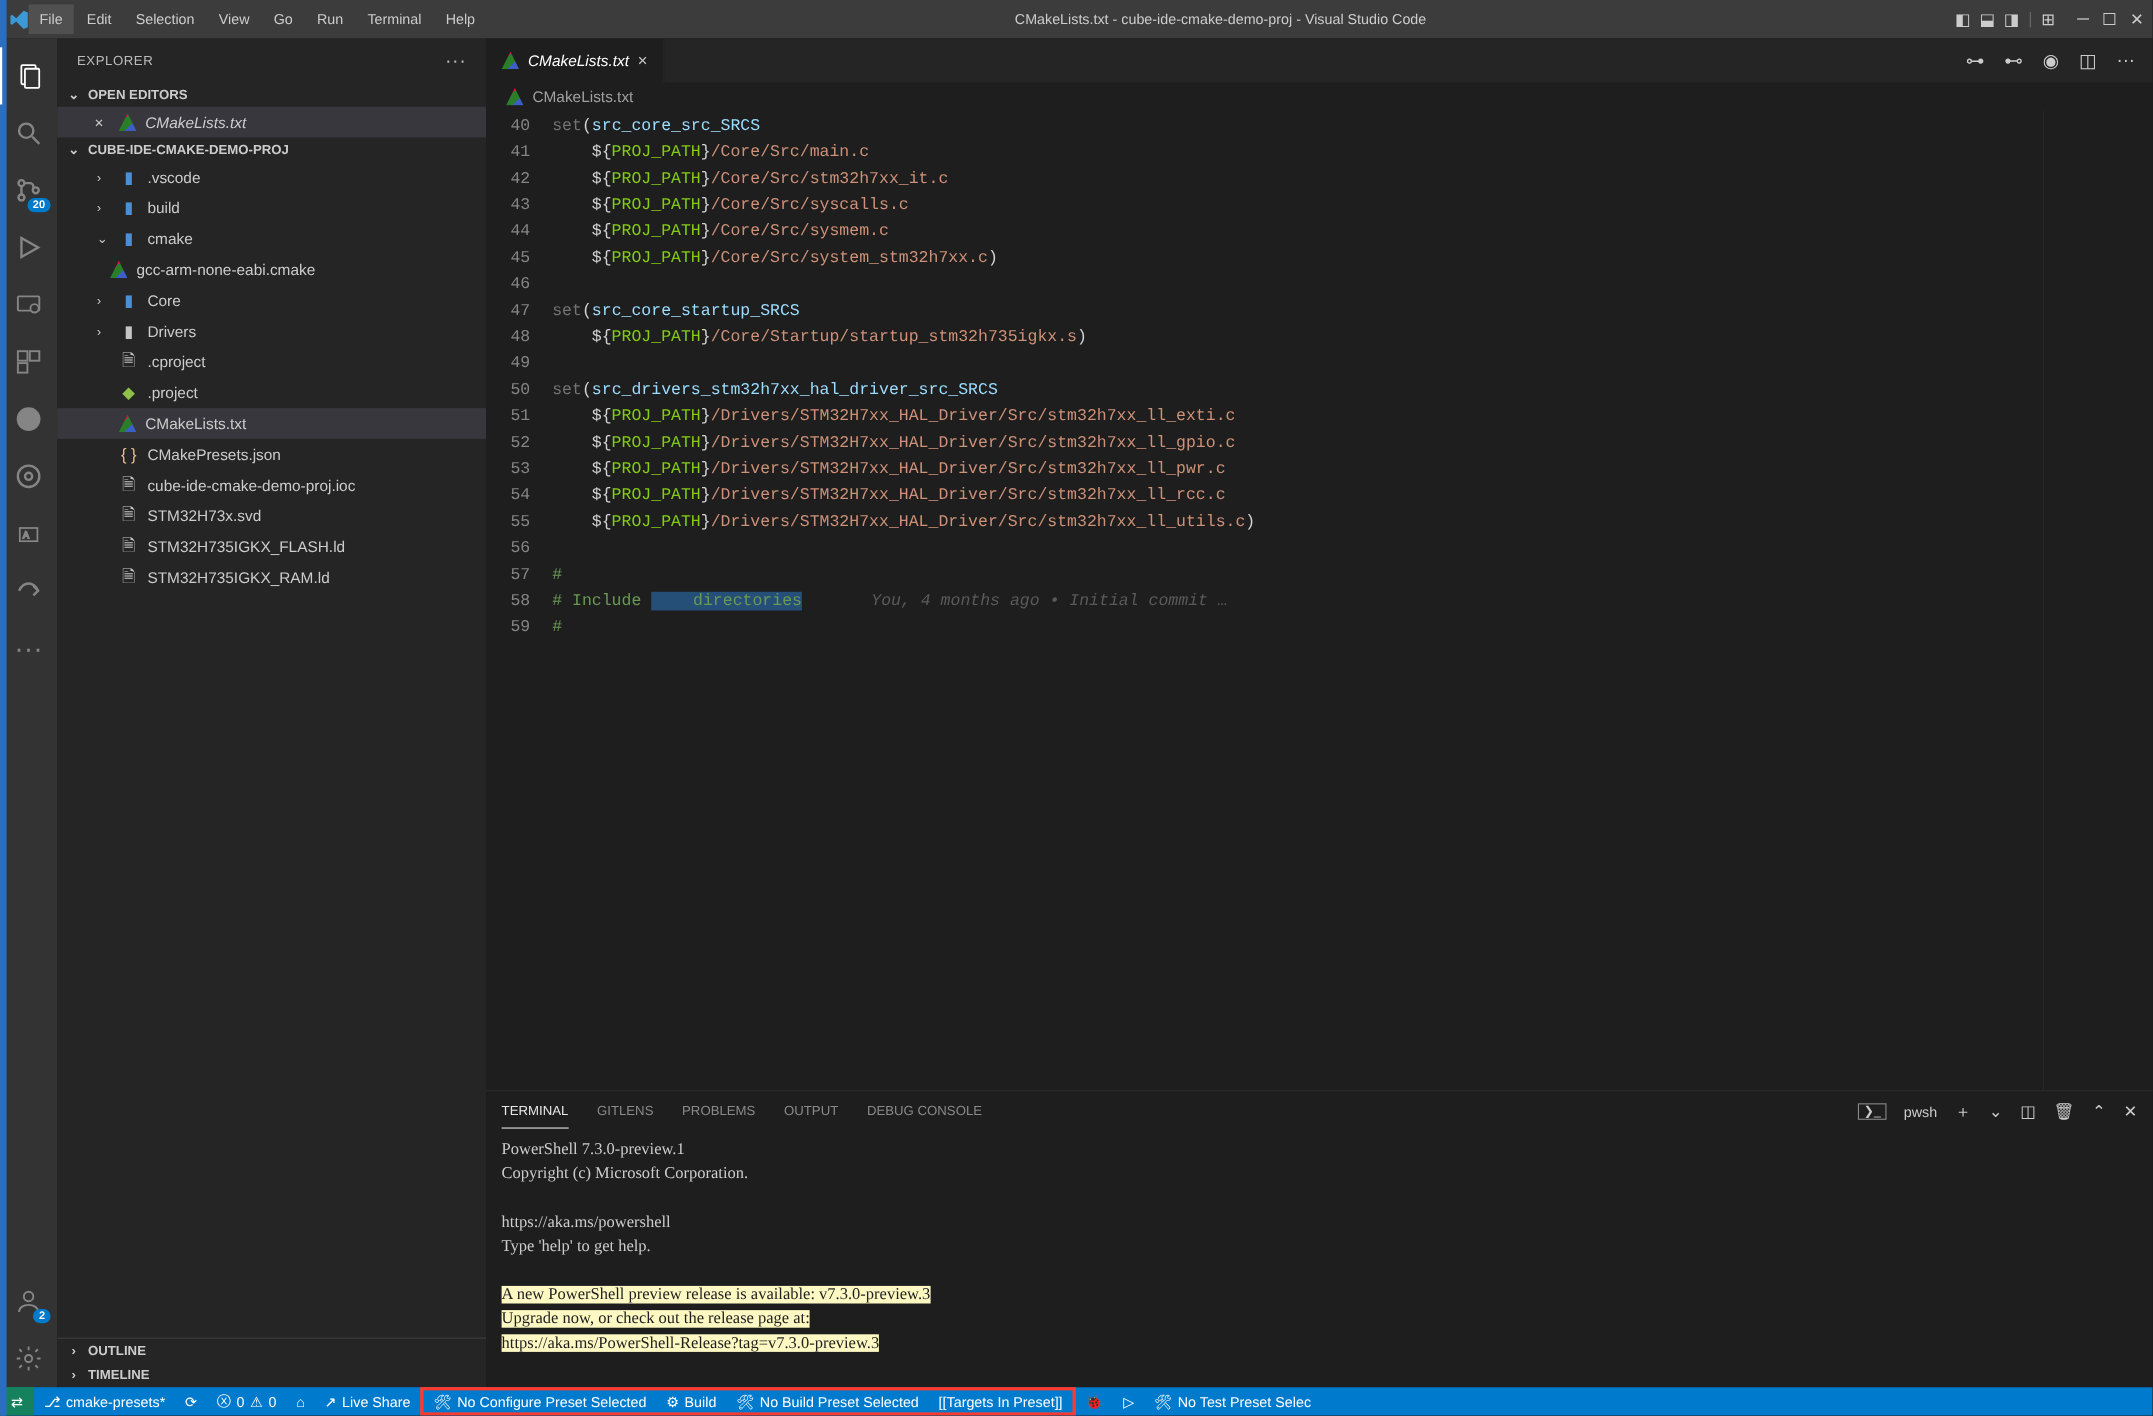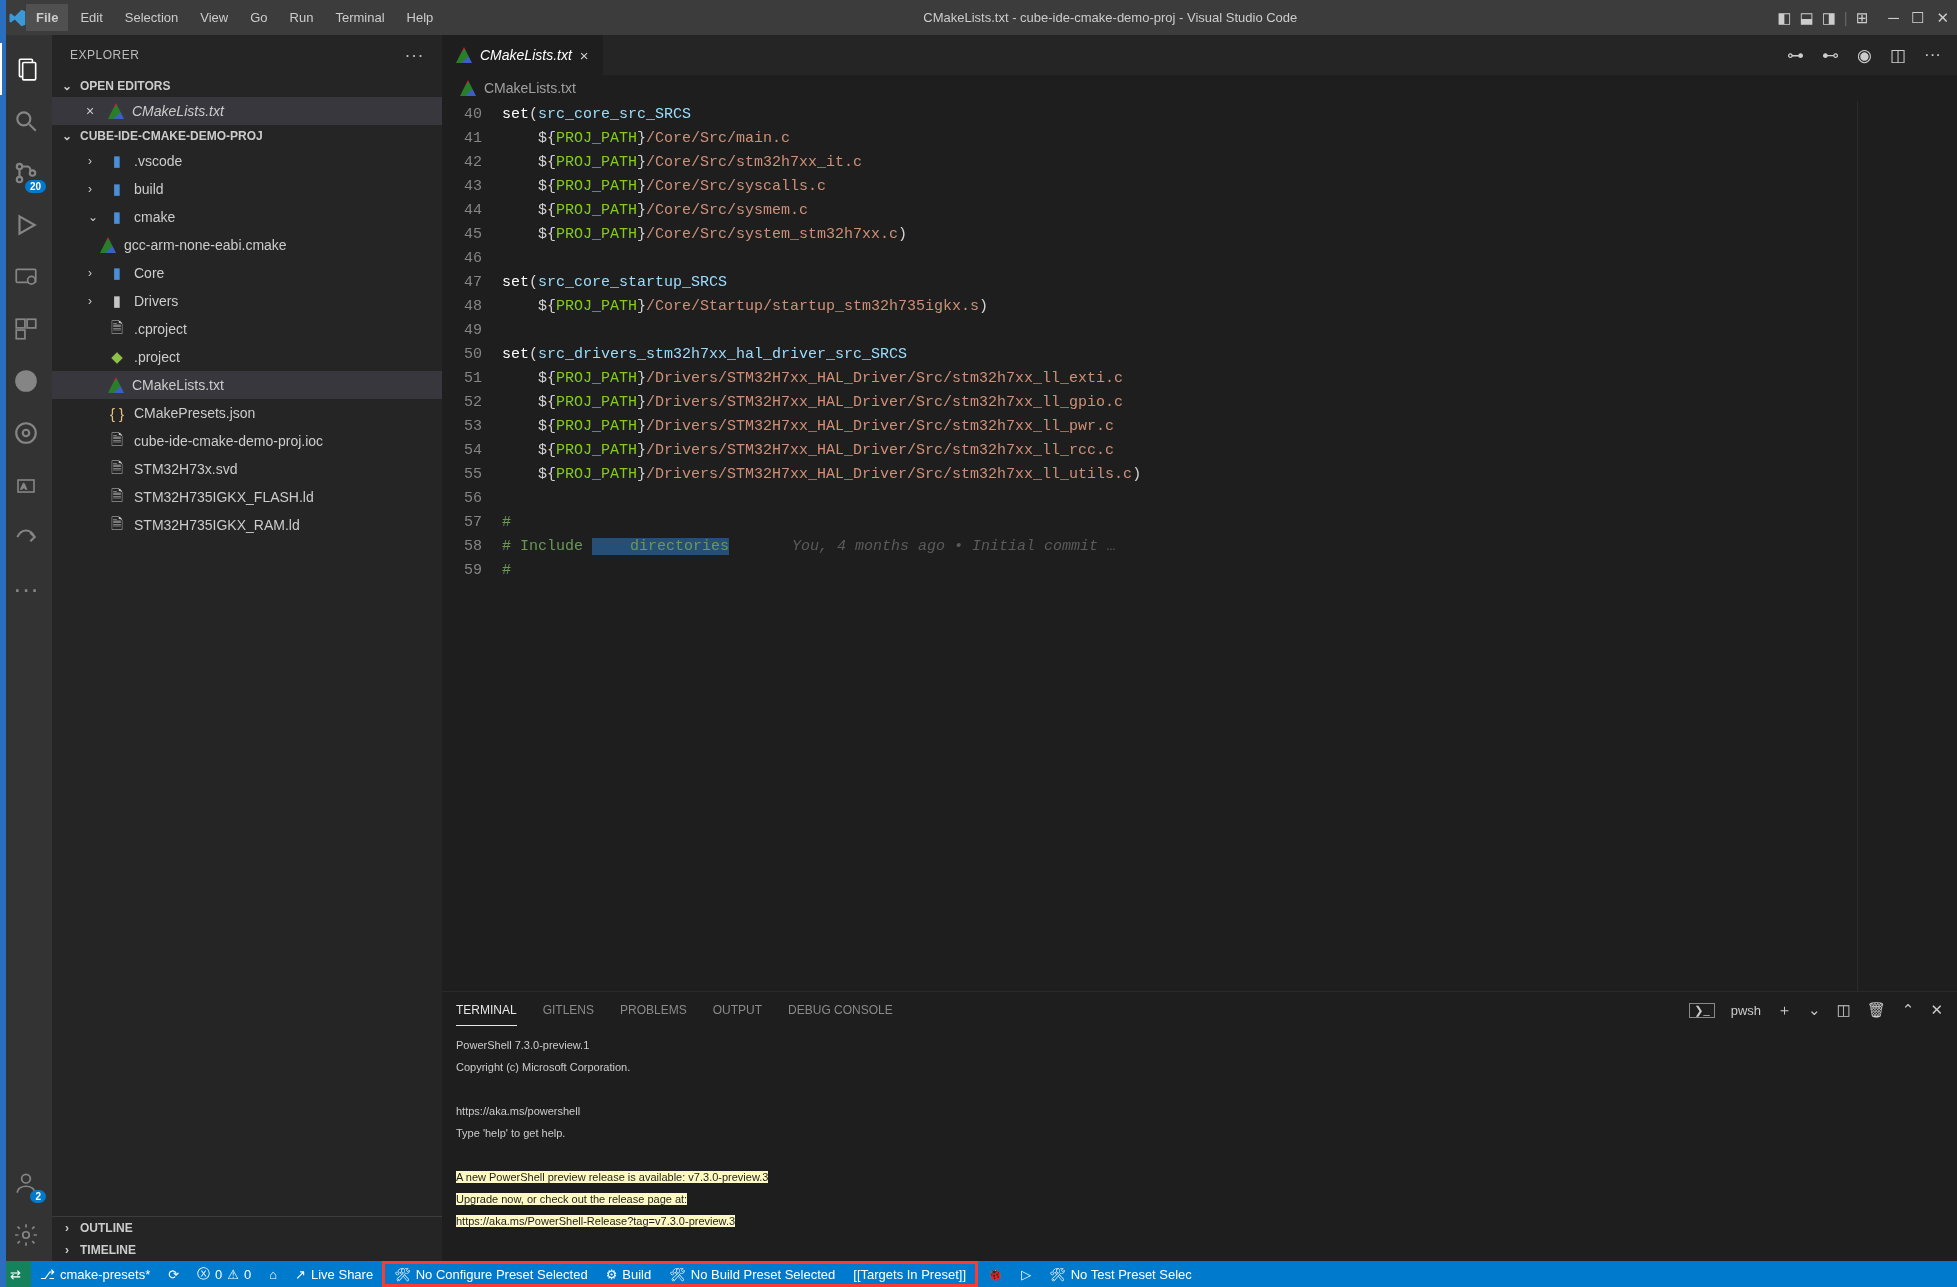--- a/index.html
+++ b/index.html
@@ -15,21 +15,21 @@
 .titlebar {
   height: 35px;
   background: #3c3c3c;
   display: flex;
   align-items: center;
   padding: 0 8px;
   font-size: 13px;
 }
 .titlebar .menu { display: flex; gap: 2px; }
 .titlebar .menu-item { padding: 6px 10px; cursor: pointer; color: #cccccc; }
-.titlebar .menu-item.active { background: #505050; font-weight: bold; }
+.titlebar .menu-item.active { background: #505050; }
 .titlebar .title-center { flex: 1; text-align: center; color: #cccccc; }
 .titlebar .win-controls { display: flex; gap: 12px; align-items: center; }
 .titlebar .layout-icons { display: flex; gap: 8px; margin-right: 20px; }
 .titlebar .layout-icons span, .titlebar .win-controls span { cursor: pointer; font-size: 15px; }
 
 .main-area {
   display: flex;
   height: calc(100% - 35px - 26px);
 }
 .activity-bar {
@@ -124,21 +124,21 @@
   font-family: Consolas, "Courier New", monospace;
   font-size: 15px; overflow: hidden;
 }
 .gutter {
   width: 60px; text-align: right; color: #858585;
   padding-right: 20px; line-height: 24px; padding-top: 2px;
 }
 .code {
   flex: 1; line-height: 24px; white-space: pre; padding-top: 2px;
 }
-.code .kw { color: #ffffff; }
+.code .kw { color: #737373; }
 .code .var { color: #9cdcfe; }
 .code .pv { color: #84cc16; }
 .code .str { color: #ce9178; }
 .code .cmt { color: #6a9955; }
 .code .punc { color: #d4d4d4; }
 .code .blame { color: #5a5a5a; font-style: italic; }
 .code .hl { background: #264f78; padding-left: 38px; }
 .minimap {
   width: 100px; background: #1e1e1e;
   border-left: 1px solid #2a2a2a;
@@ -155,21 +155,21 @@
 }
 .panel-tab { cursor: pointer; padding: 8px 0; }
 .panel-tab.active { color: #e7e7e7; border-bottom: 1px solid #e7e7e7; }
 .panel-tabs .panel-right {
   margin-left: auto; display: flex; gap: 16px; align-items: center;
   color: #cccccc; font-size: 15px;
 }
 .panel-right .term-label { font-size: 13px; }
 .panel-body {
   flex: 1; padding: 6px 14px;
-  font-family: Liberation Sans, sans-serif; font-size: 11px; line-height: 22px;
+  font-family: Liberation Serif, serif; font-size: 15px; line-height: 22px;
   color: #cccccc;
 }
 .panel-body .inv { background: #fef9c3; color: #1e1e1e; }
 
 .statusbar {
   height: 26px; background: #007acc; color: #ffffff;
   display: flex; align-items: center; font-size: 13px;
   overflow: hidden;
 }
 .statusbar .sb-item {

